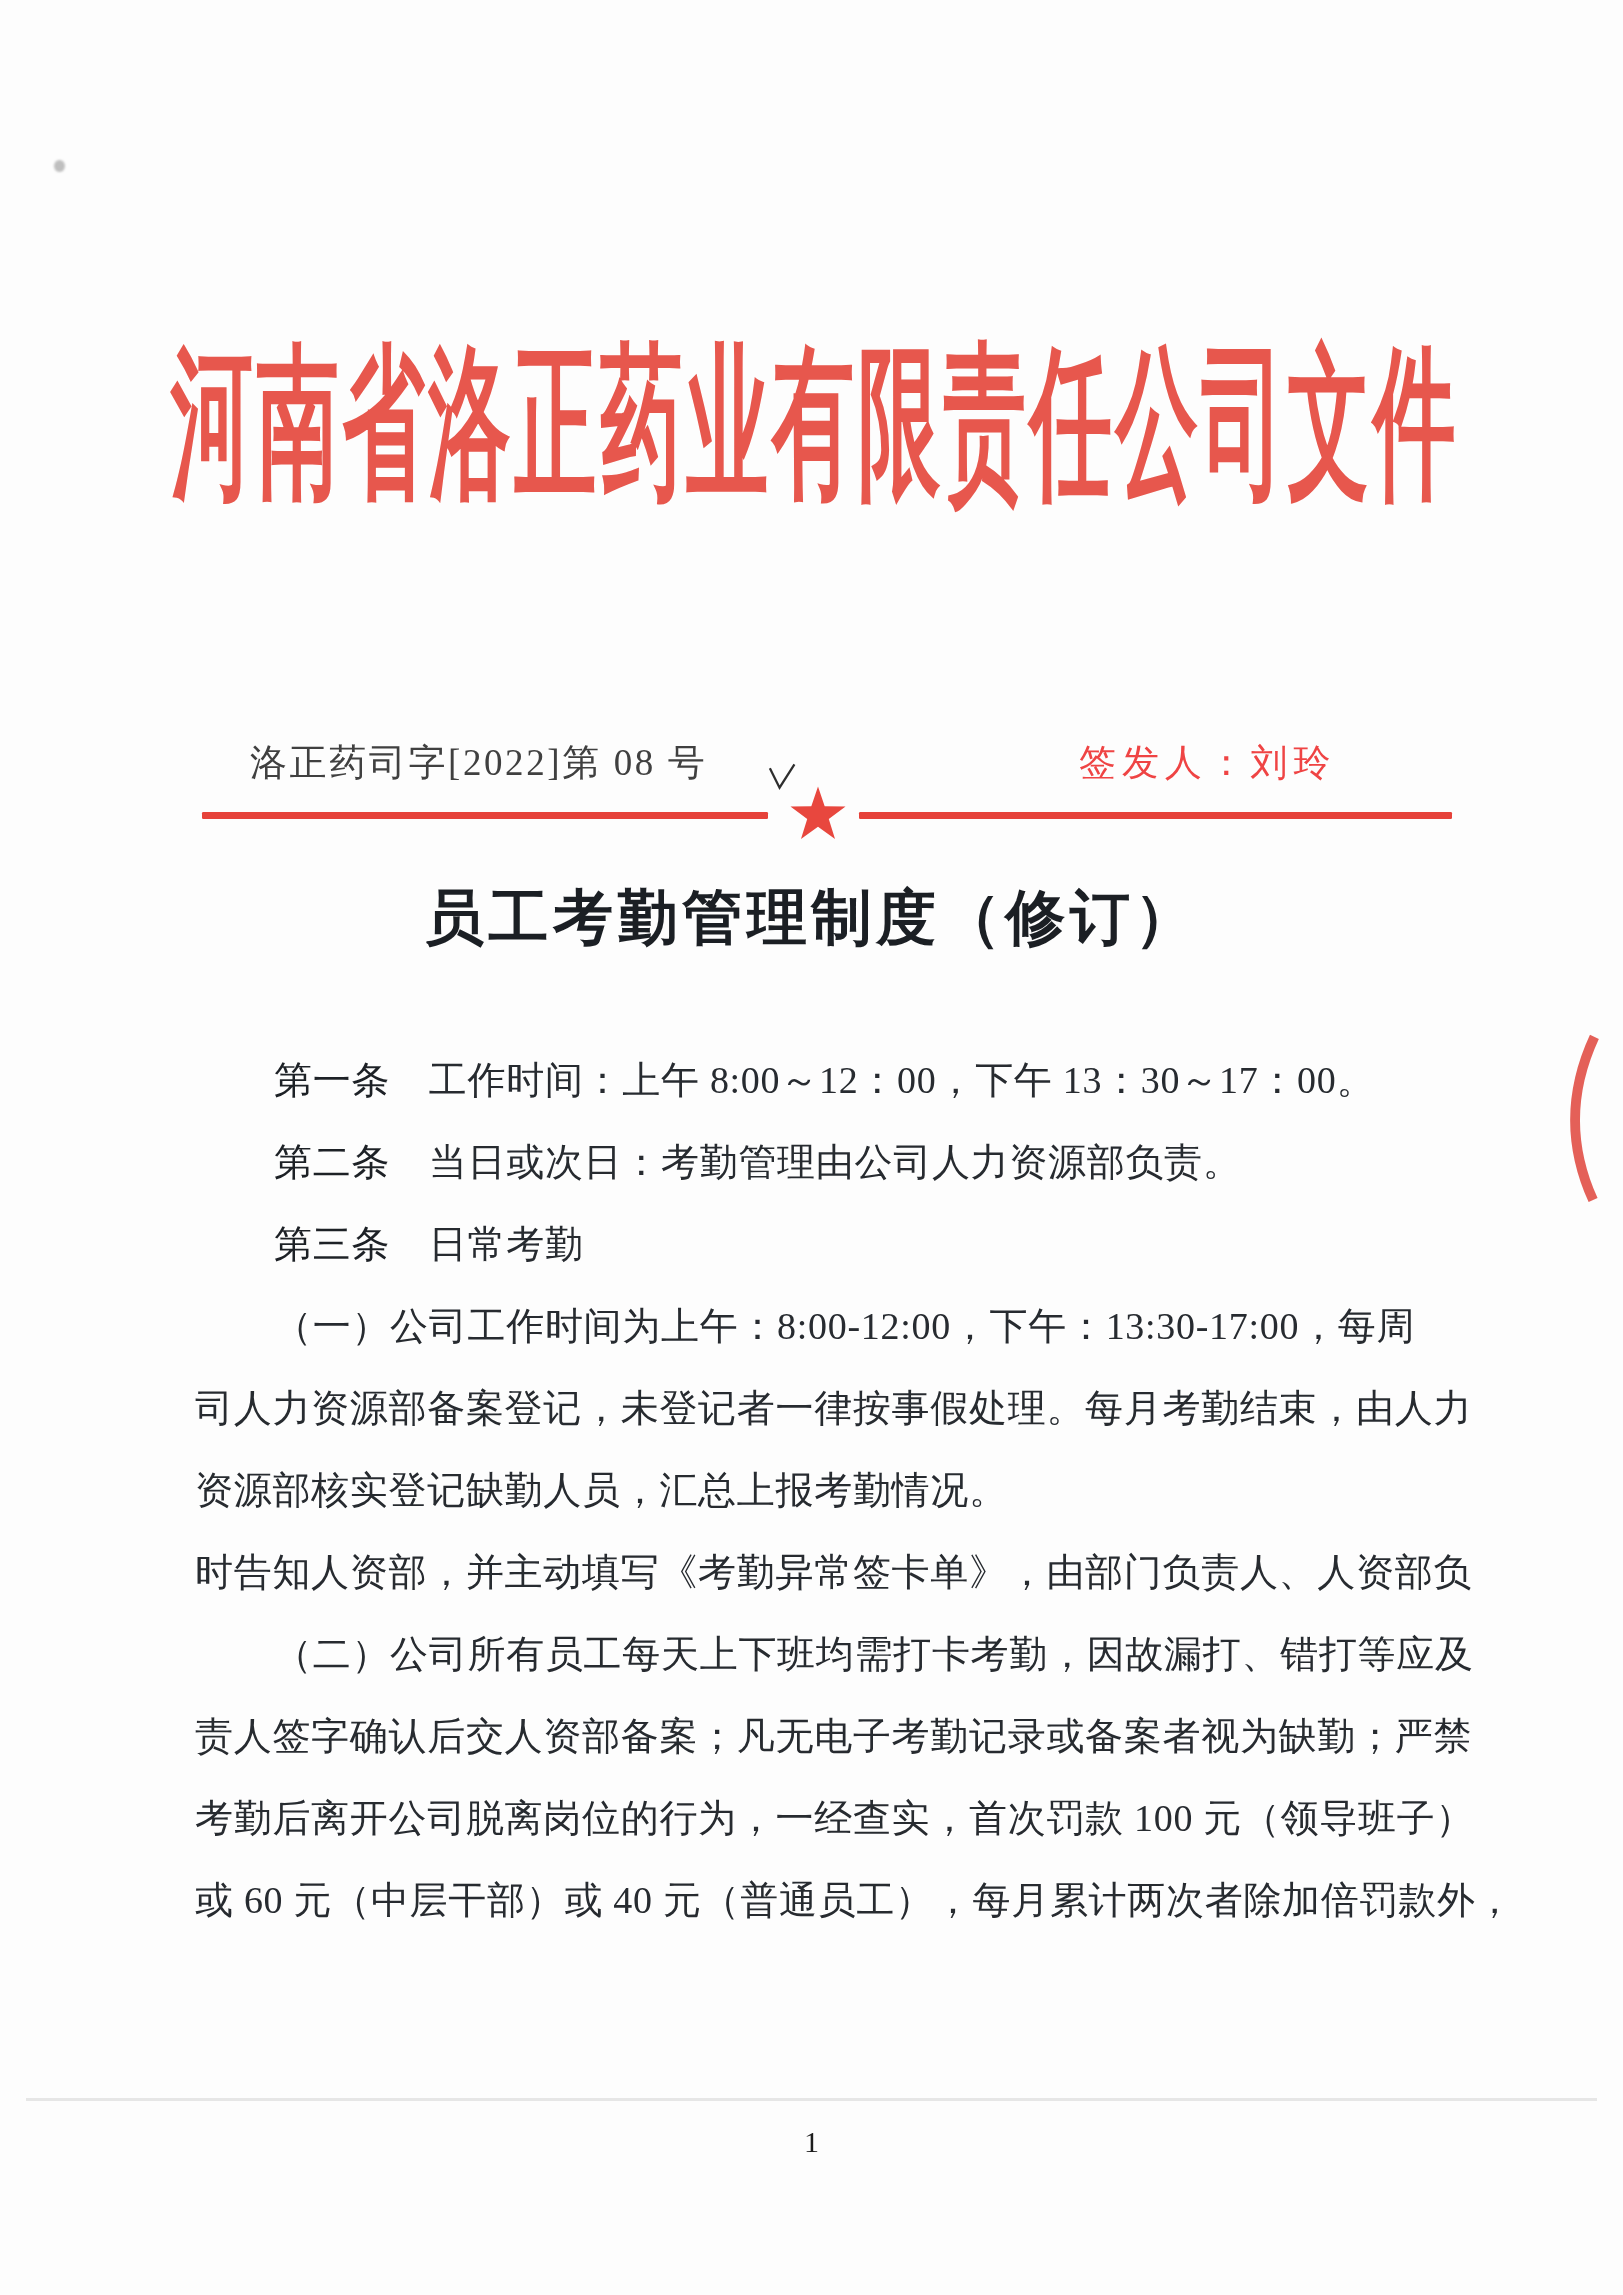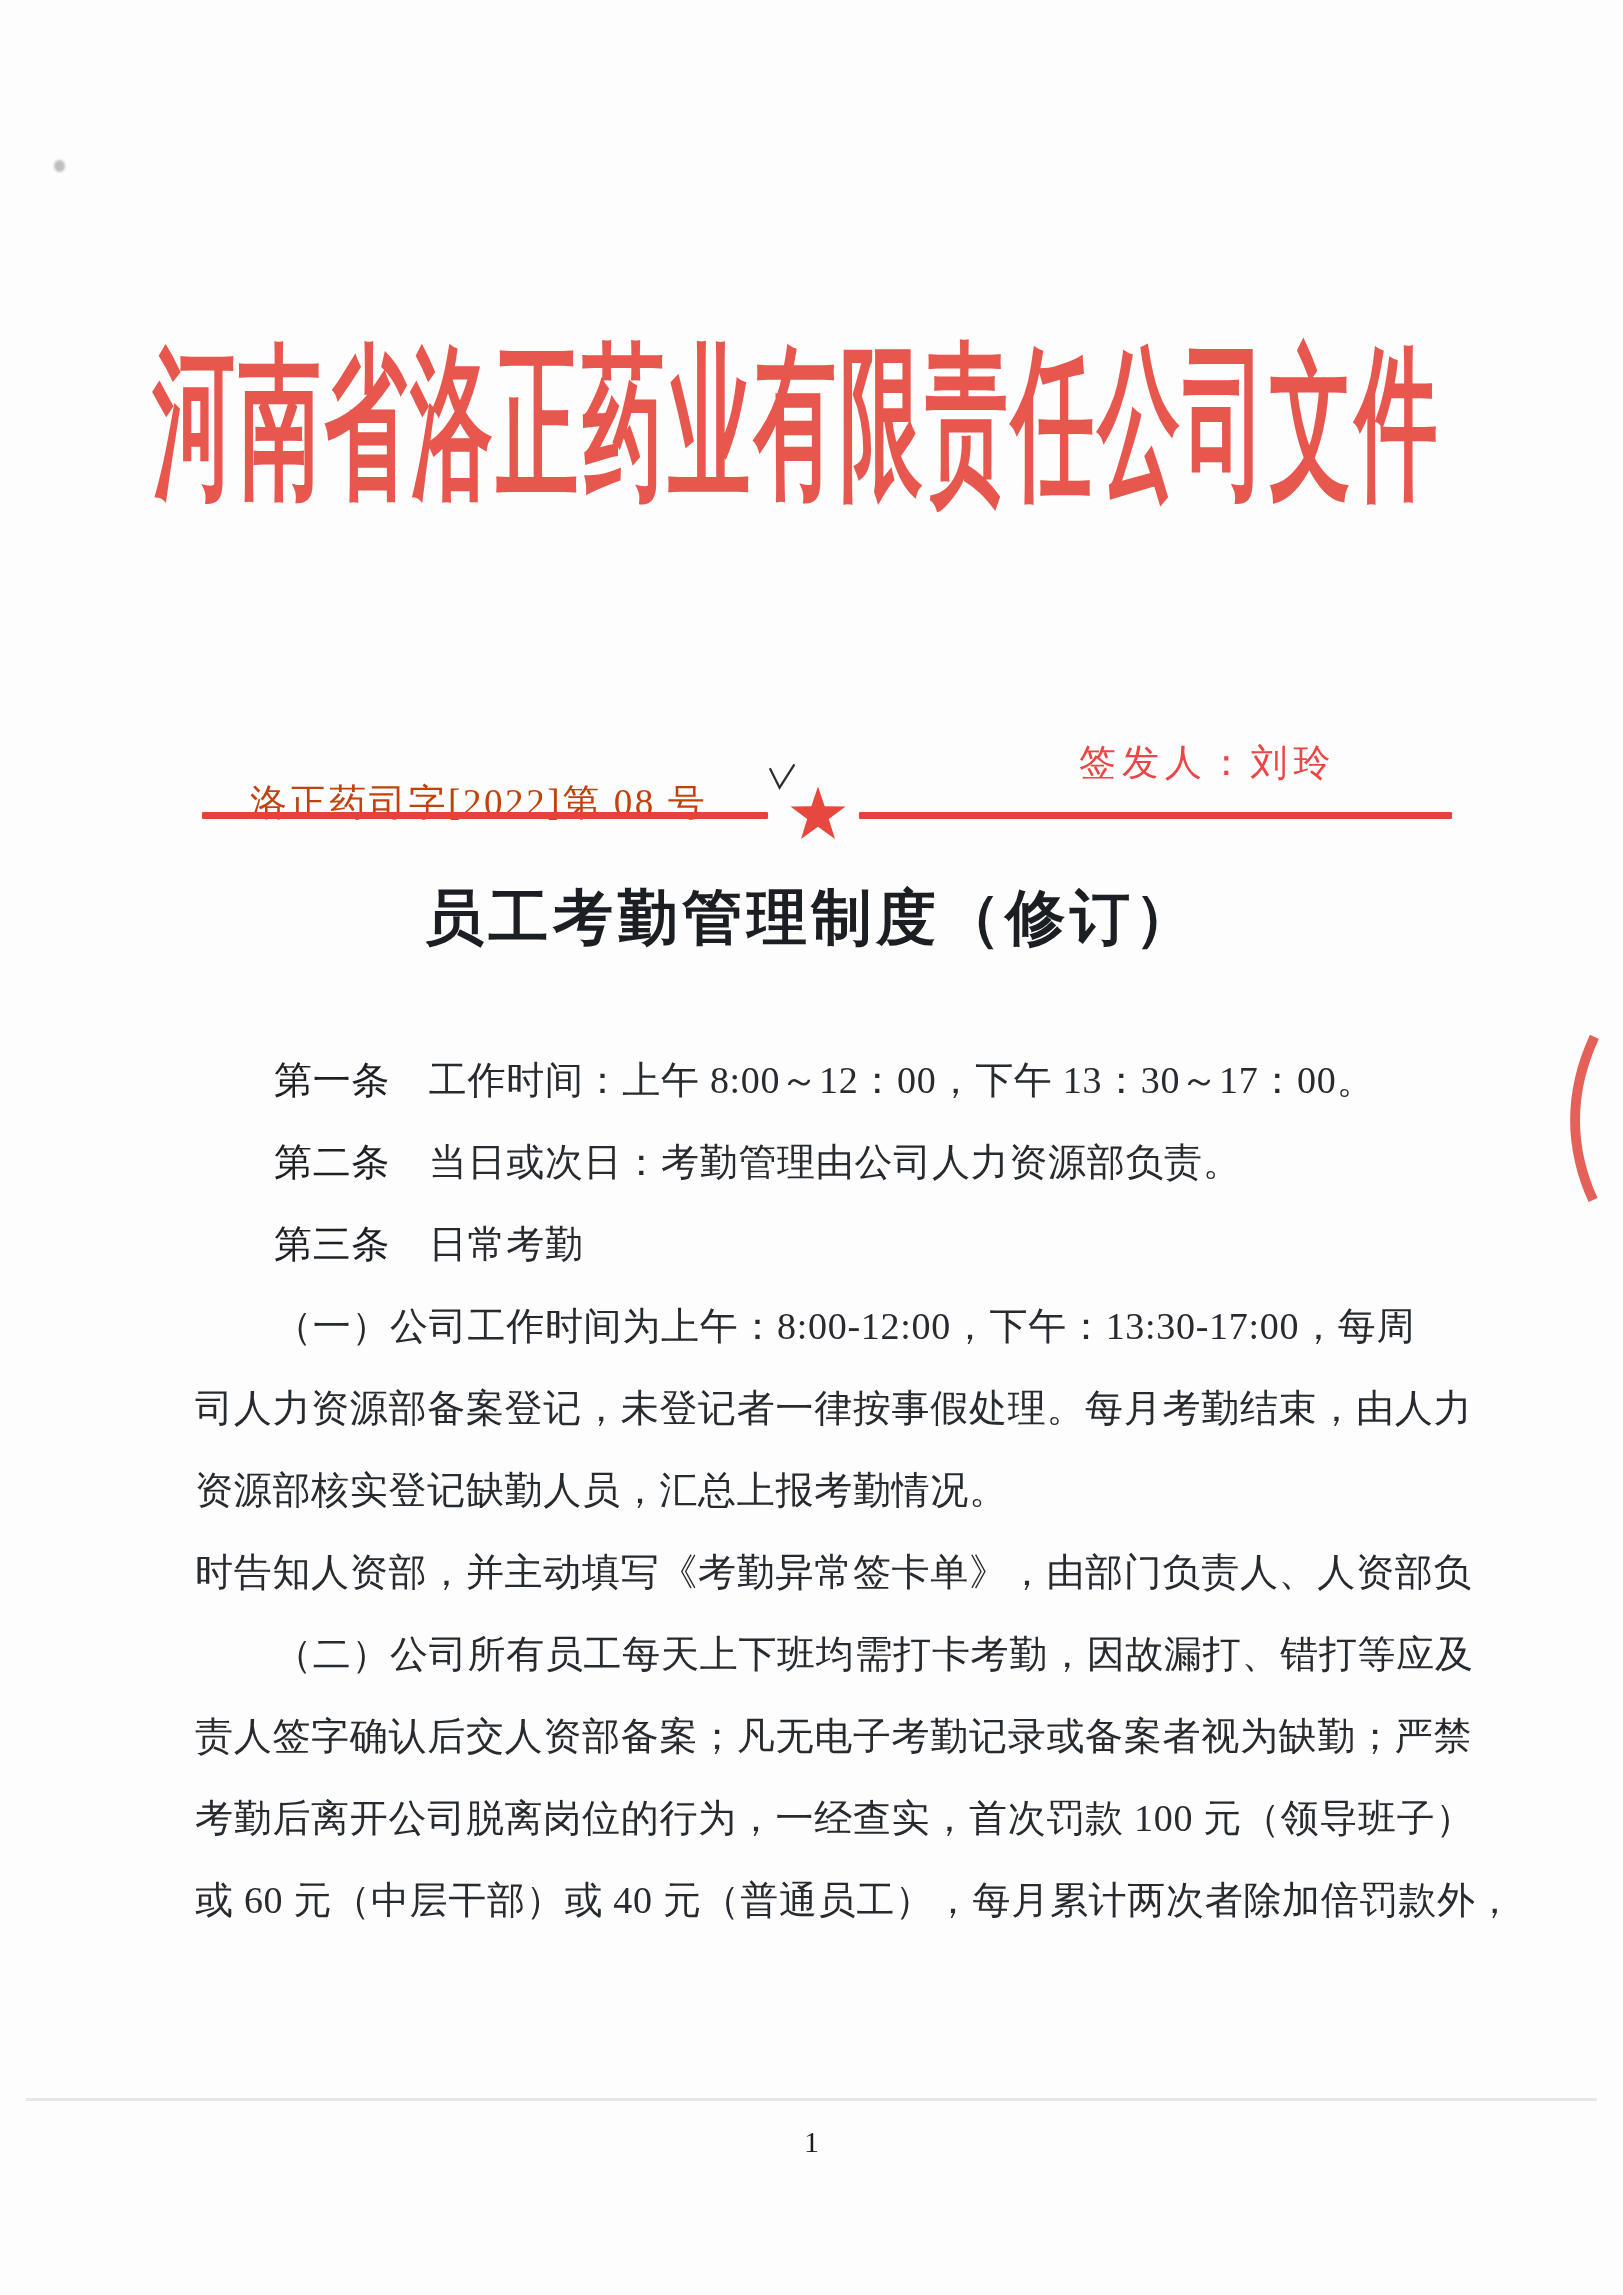--- a/index.html
+++ b/index.html
@@ -6,35 +6,35 @@
   .page{
     position:relative;
     width:1623px;height:2295px;
     background:#fdfdfd;
     overflow:hidden;
     font-family:"Liberation Serif","DejaVu Serif",serif;
     color:#272b30;
   }
   
   .org-title{
-    position:absolute;left:175px;top:327px;width:1244px;height:196px;
+    position:absolute;left:193px;top:327px;width:1244px;height:196px;
     display:flex;align-items:center;justify-content:center;
     pointer-events:none;
   }
   .org-title span{
     display:inline-block;
     font-size:82px;font-weight:bold;letter-spacing:3.9px;
     white-space:nowrap;
     transform:scaleY(2.02);
     font-family:"Liberation Serif","DejaVu Serif",serif;
   }
   
   .docnum{
-    position:absolute;left:250px;top:778px;
-    font-size:37px;letter-spacing:2.6px;white-space:nowrap;color:#c2410c;
+    position:absolute;left:250px;top:738px;
+    font-size:37px;letter-spacing:2.6px;white-space:nowrap;color:#404040;
   }
   .issuer{
     position:absolute;left:1079px;top:738px;
     font-size:37px;letter-spacing:5.9px;white-space:nowrap;color:#ef4444;
   }
   
   .divider-seg{position:absolute;top:812px;height:7.2px;border-radius:1.3px;}
   .divider-left{left:202px;width:566px;}
   .divider-right{left:859px;width:593px;}
   .star-svg{position:absolute;left:789px;top:784px;}

